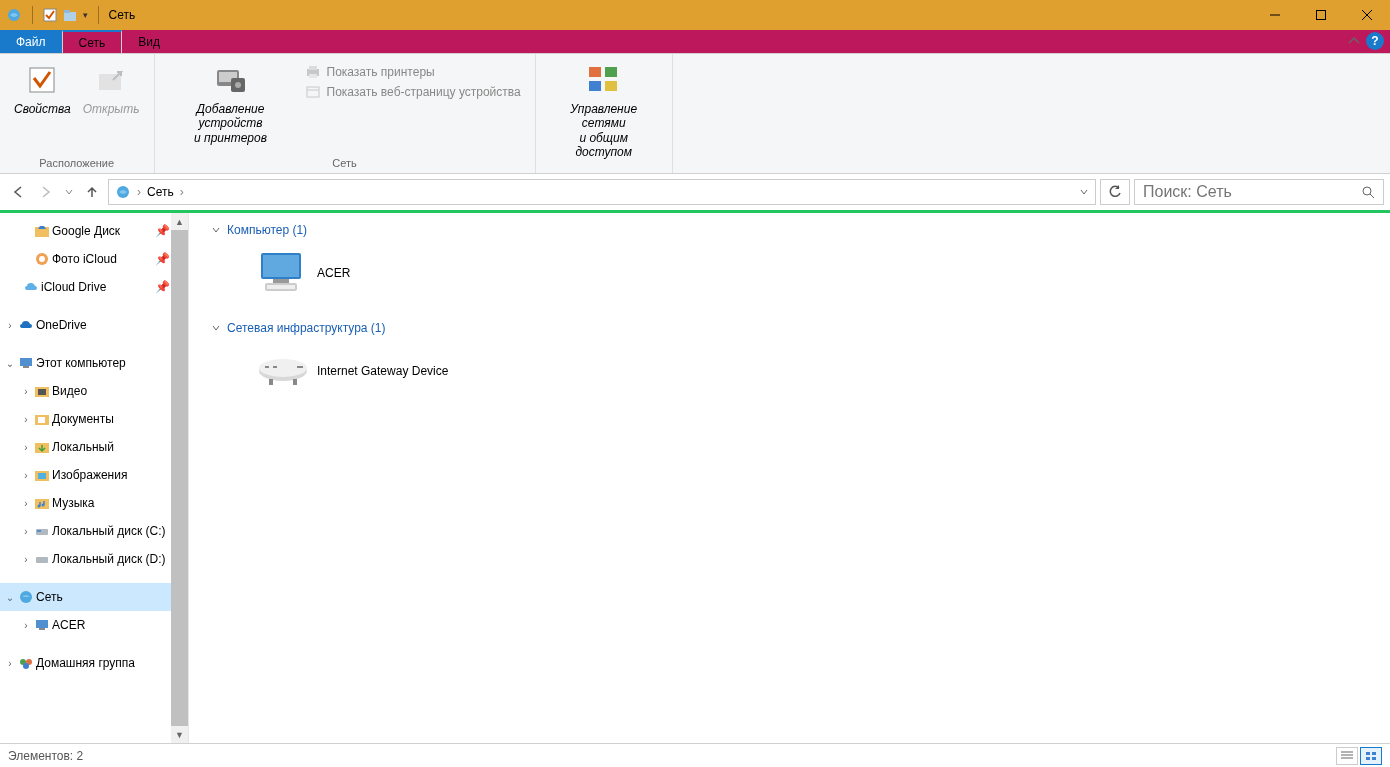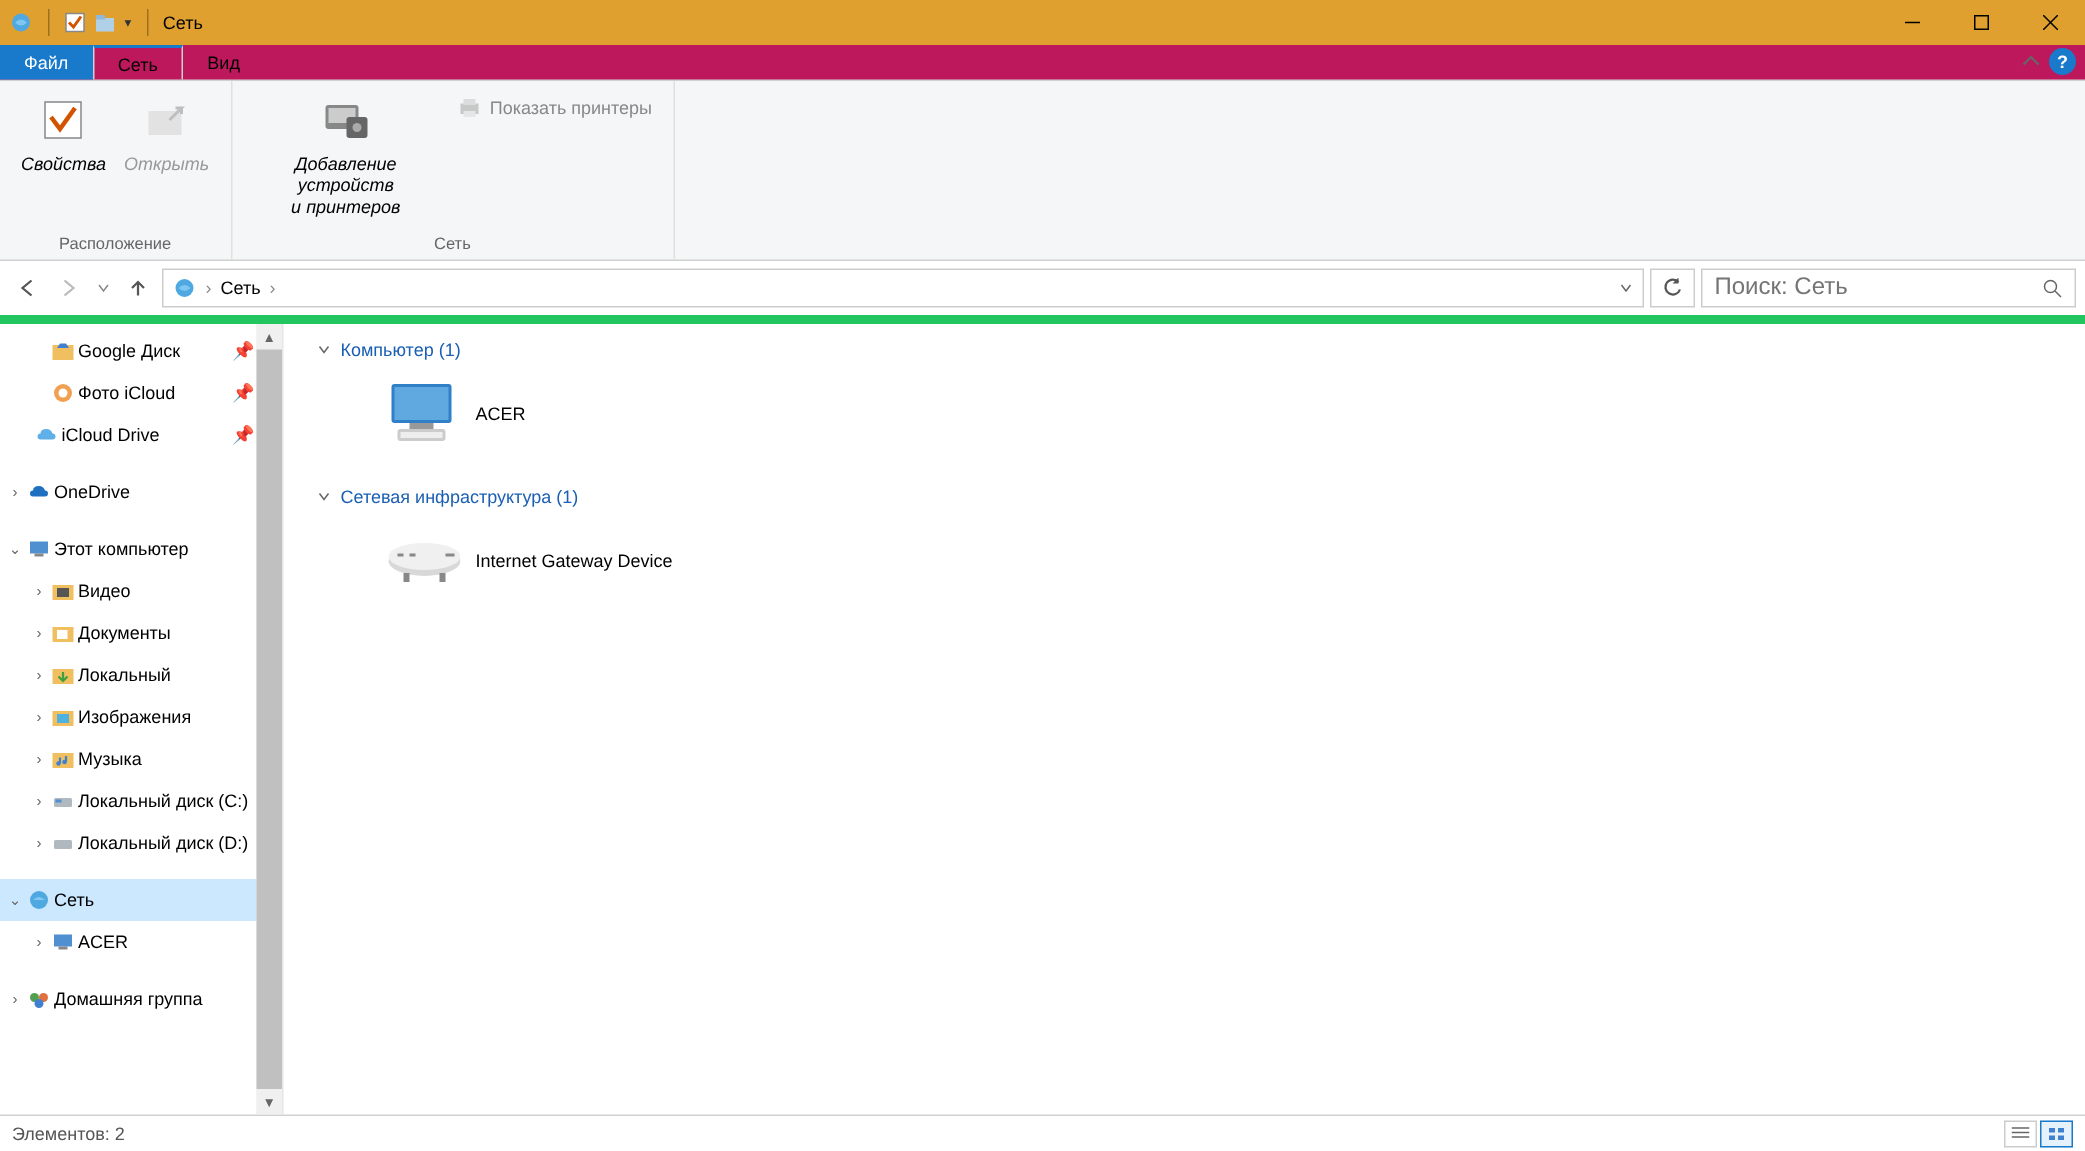--- a/index.html
+++ b/index.html
@@ -37,21 +37,21 @@
 .addr-row { height: 36px; display: flex; align-items: center; padding: 4px 6px; gap: 4px; }
 .nav-btn { width: 24px; height: 24px; display:flex; align-items:center; justify-content:center; color:#666; cursor:default; }
 .addr-box { flex:1; height: 26px; border: 1px solid #ccc; display:flex; align-items:center; padding: 0 6px; gap:6px; }
 .addr-crumb { display:flex; align-items:center; gap:4px; font-size:12px; }
 .addr-right { margin-left:auto; display:flex; align-items:center; gap:2px; }
 .refresh-box { width: 30px; height:26px; border:1px solid #ccc; display:flex; align-items:center; justify-content:center; }
 .search-box { width: 250px; height:26px; border:1px solid #ccc; display:flex; align-items:center; padding: 0 8px; justify-content:space-between; }
 .search-input { border:none; outline:none; font-size:16px; color:#666; flex:1; }
 
 
-.body { flex:1; display:flex; overflow:hidden; border-top: 6px solid #22c55e; }
+.body { flex:1; display:flex; overflow:hidden; border-top: 3px solid #22c55e; }
 .sidebar { width: 189px; border-right: 1px solid #e5e5e5; overflow-y: auto; position:relative; padding-top: 4px; }
 .tree-item { display:flex; align-items:center; height: 28px; padding-left: 4px; gap: 2px; cursor:default; white-space:nowrap; overflow:hidden; }
 .tree-item.selected { background: #cce8ff; }
 .tree-expand { width: 12px; height:12px; display:flex; align-items:center; justify-content:center; color:#666; font-size:10px; }
 .tree-icon { width:16px; height:16px; display:flex; align-items:center; justify-content:center; }
 .tree-label { font-size: 12px; }
 .pin-icon { margin-left:auto; margin-right: 18px; color:#888; }
 .sidebar-scroll { position:absolute; right:0; top:0; width:17px; height:100%; background:#f0f0f0; display:flex; flex-direction:column; }
 .scroll-btn { height:17px; display:flex; align-items:center; justify-content:center; background:#f0f0f0; color:#666; font-size:9px; }
 .scroll-thumb { flex:1; background:#c0c0c0; margin: 0; }
@@ -175,25 +175,50 @@
         <div class="small-btn">
           <span>
               <svg width="16" height="16" opacity="0.6">
                 <rect x="2" y="5" width="12" height="7" fill="#aaa"></rect>
                 <rect x="4" y="2" width="8" height="4" fill="#ccc"></rect>
                 <rect x="4" y="10" width="8" height="4" fill="#ddd"></rect>
               </svg>
             </span>
           <span>Показать принтеры</span>
         </div>
+        <div class="small-btn">
+          <span>
+              <svg width="16" height="16" opacity="0.6">
+                <rect x="2" y="3" width="12" height="10" fill="none" stroke="#aaa"></rect>
+                <line x1="2" y1="6" x2="14" y2="6" stroke="#aaa"></line>
+              </svg>
+            </span>
+          <span>Показать веб-страницу устройства</span>
+        </div>
       </div>
     </div>
     <div class="ribbon-group-label">Сеть</div>
   </div>
 
+  <div class="ribbon-group" style="border-right:1px solid #e0e0e0;">
+    <div class="ribbon-group-body">
+      <div class="big-btn" style="width:120px;">
+        <div class="icon-wrap">
+            <svg width="34" height="30">
+              <rect x="2" y="2" width="12" height="10" fill="#e07040"></rect>
+              <rect x="18" y="2" width="12" height="10" fill="#50a050"></rect>
+              <rect x="2" y="16" width="12" height="10" fill="#4080d0"></rect>
+              <rect x="18" y="16" width="12" height="10" fill="#e0c040"></rect>
+            </svg>
+          </div>
+        <div class="label"><span>Управление сетями</span><br><span>и общим доступом</span></div>
+      </div>
+    </div>
+    <div class="ribbon-group-label">&nbsp;</div>
+  </div>
 </div>
 
 <div class="addr-row">
   <div class="nav-btn">
       <svg width="14" height="14">
         <path d="M10 2 L4 7 L10 12" stroke="#555" fill="none" stroke-width="1.5"></path>
       </svg>
     </div>
   <div class="nav-btn">
       <svg width="14" height="14">

